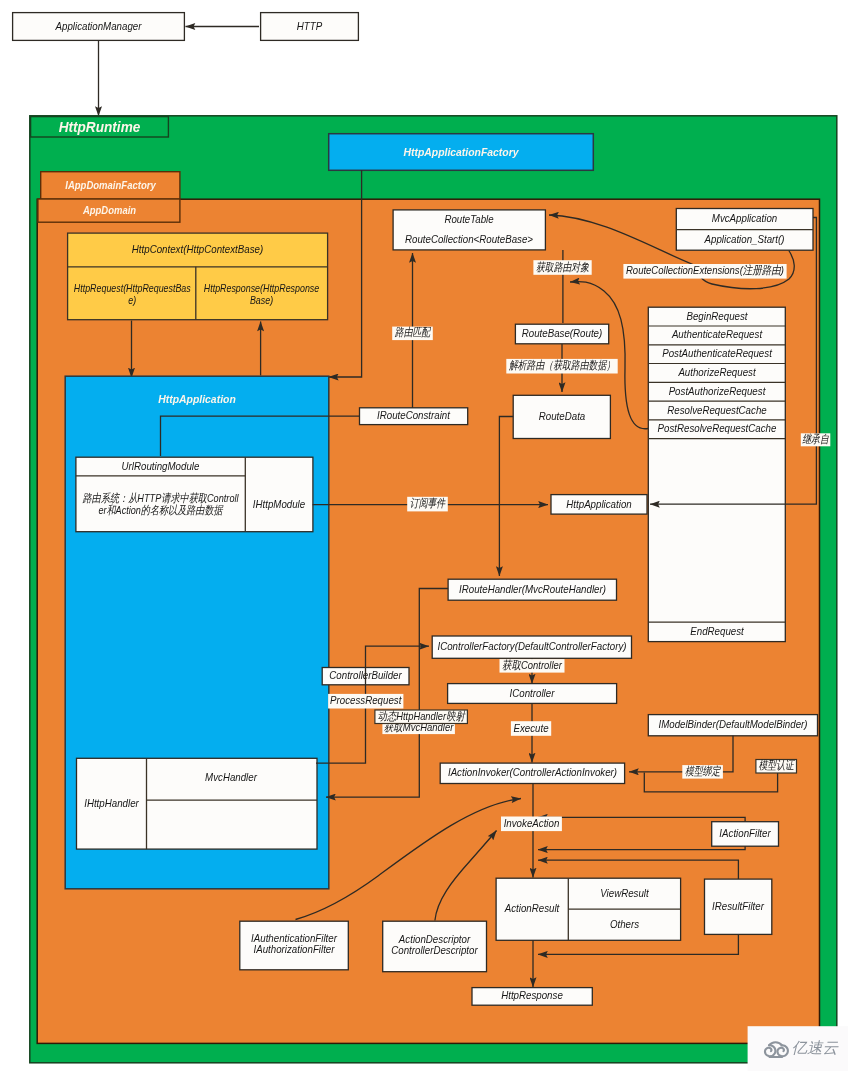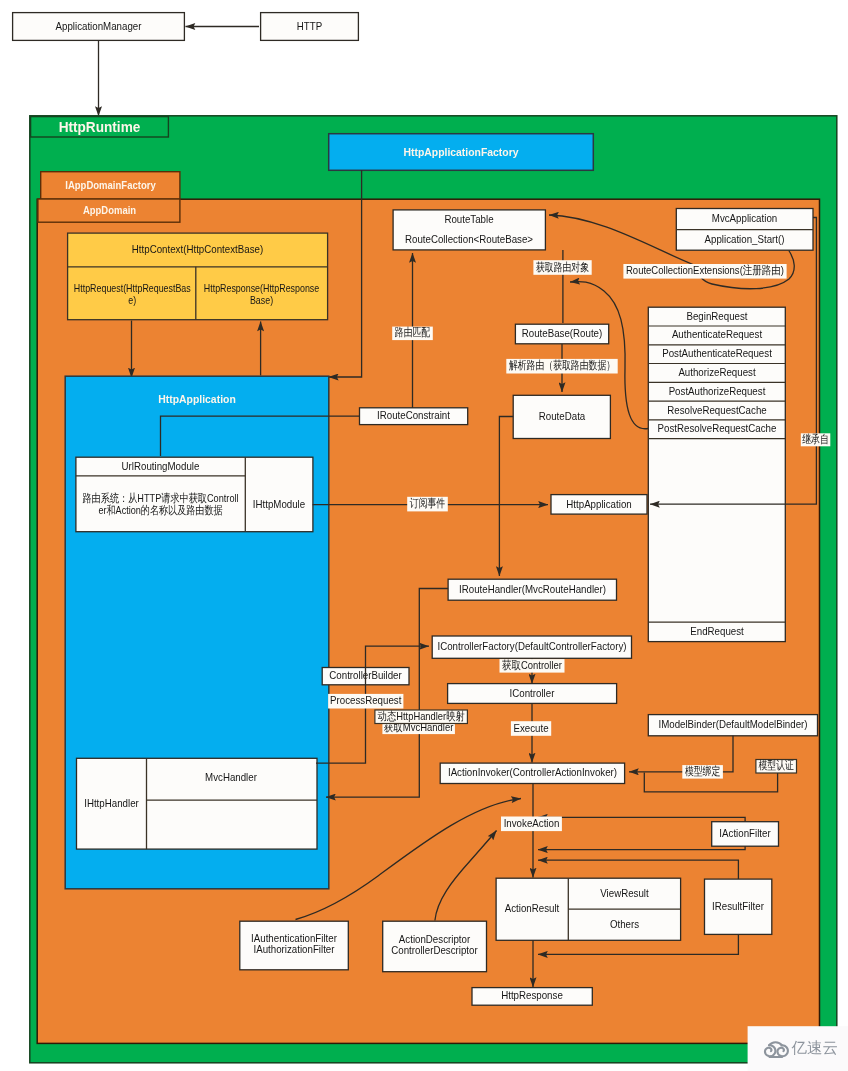--- a/index.html
+++ b/index.html
@@ -1,19 +1,19 @@
 <!DOCTYPE html>
 <html><head>
 <meta charset="utf-8">
 <title>ASP.NET MVC Request Pipeline</title>
 <style>
   html,body{margin:0;padding:0;background:#ffffff;}
   body{width:848px;height:1071px;overflow:hidden;
        font-family:"Liberation Sans","DejaVu Sans",sans-serif;}
-  #stage{position:relative;width:848px;height:1071px;background:#ffffff;}
+  #stage{position:relative;width:848px;height:1071px;background:#ffffff;font-style:italic;}
   svg#diagram{display:block;position:absolute;left:0;top:0;}
   .bx{fill:#fdfcfa;stroke:#2e2a24;stroke-width:1.3;}
   .ln{stroke:#2e2a24;stroke-width:1.3;fill:none;}
   .tx{font-size:11.5px;fill:#161616;text-anchor:middle;dominant-baseline:middle;}
   .lbl{fill:#161616;text-anchor:middle;dominant-baseline:middle;}
   .bold-w{font-weight:bold;fill:#fdf5ea;text-anchor:middle;dominant-baseline:middle;}
 </style>
 </head>
 <body>
 

